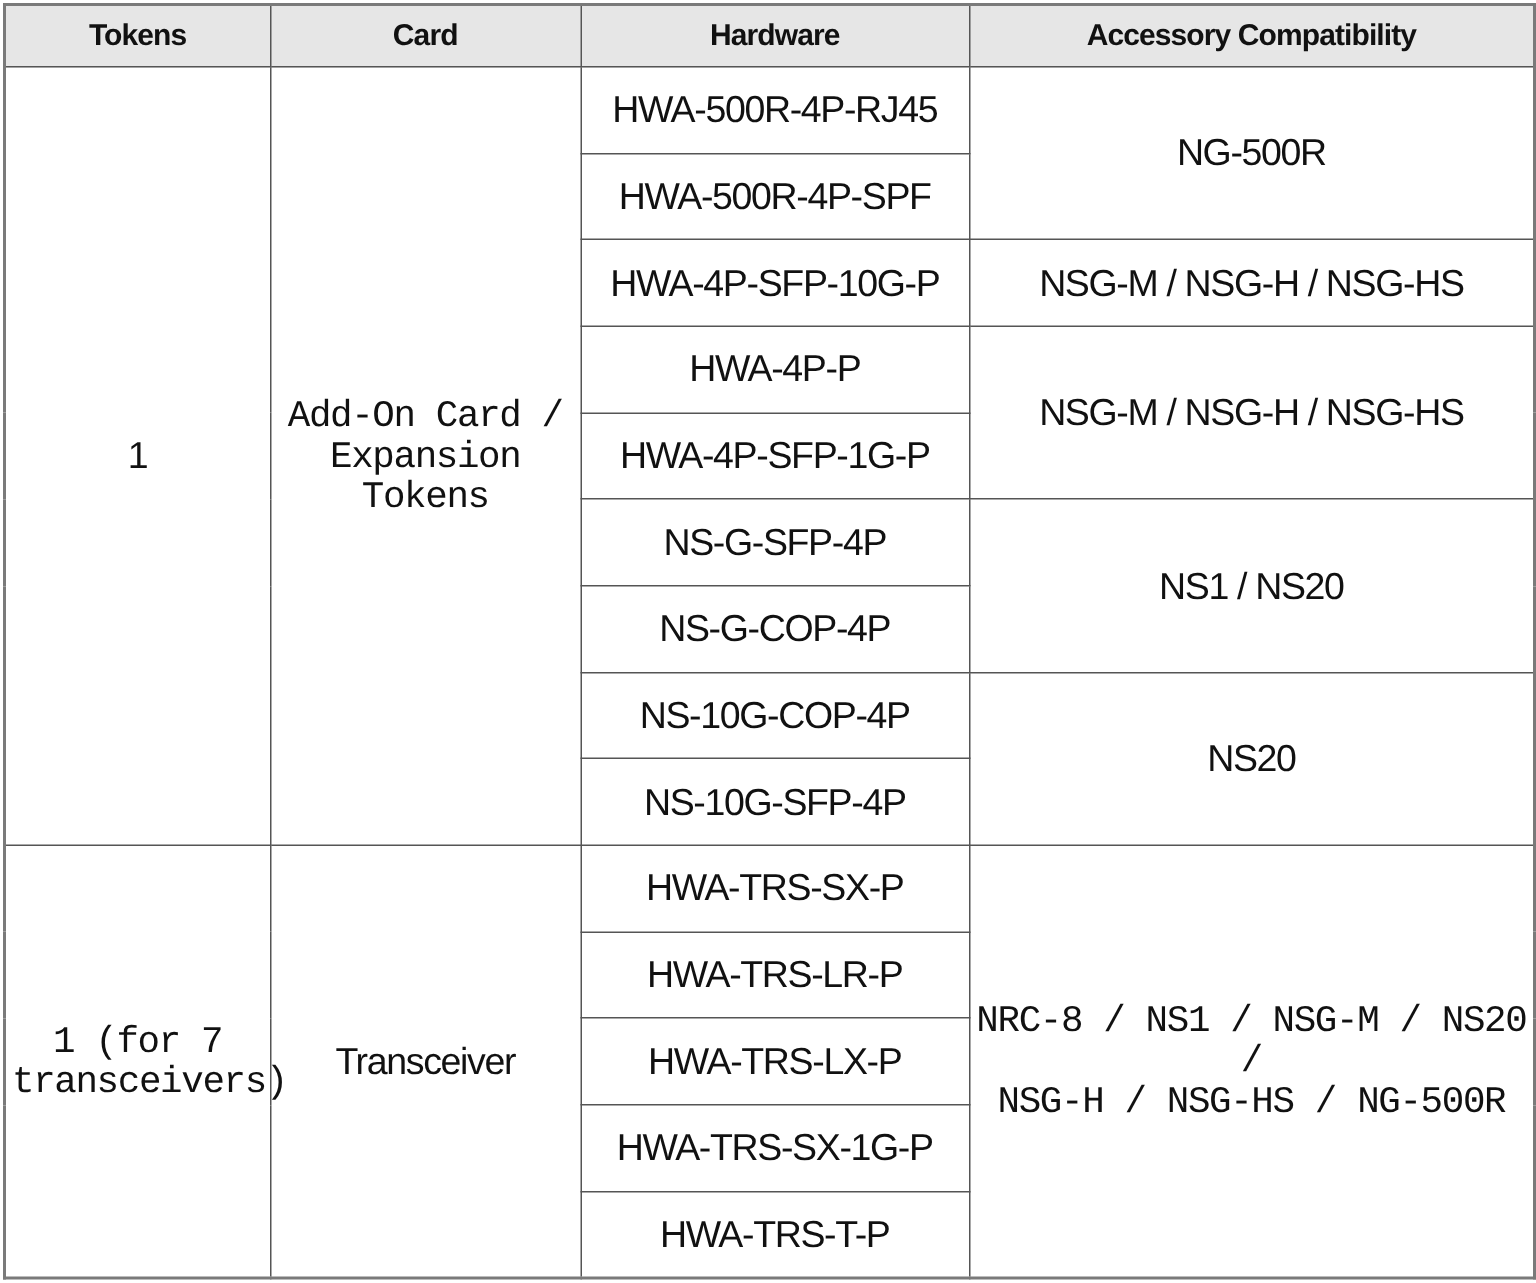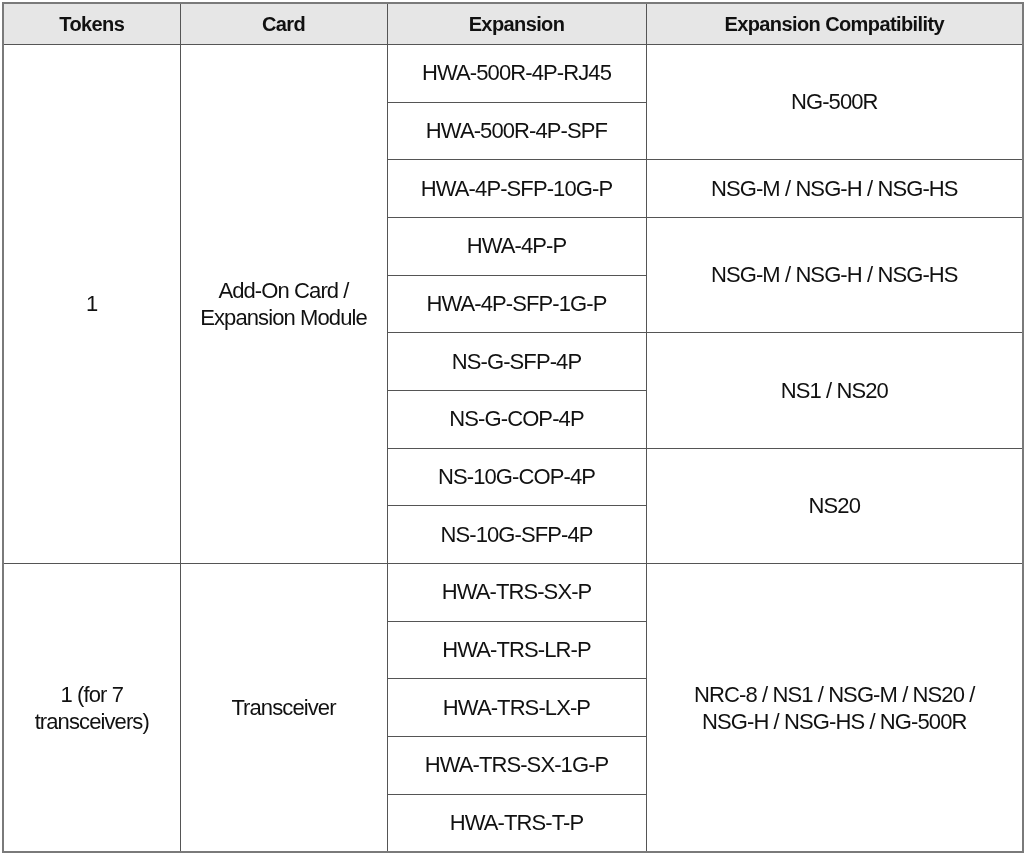--- a/index.html
+++ b/index.html
@@ -30,63 +30,63 @@
     }
     col.c1 { width: 177px; }
     col.c2 { width: 207px; }
     col.c3 { width: 259px; }
     col.c4 { width: 377px; }
     th, td {
       border: 1px solid #555555;
       text-align: center;
       vertical-align: middle;
       padding: 0 4px;
-      font-size: 22px;
+      font-size: 25px;
       letter-spacing: -0.9px;
       line-height: 26px;
     }
     th {
       background: #e6e6e6;
       font-weight: bold;
       height: 40px;
       font-size: 20px;
       letter-spacing: -0.6px;
       margin-top: 20px;
     }
     tbody tr { height: 57.5px; }
-    td.multi { line-height: 27px; }
+    td.multi { line-height: 27px; font-family: Liberation Mono, monospace; }
   </style>
 </head>
 <body>
 
 <div class="wrap">
   <table>
     <colgroup>
       <col class="c1">
         <col class="c2">
         <col class="c3">
         <col class="c4">
     </colgroup>
     <thead>
       <tr>
         <th>Tokens</th>
         <th>Card</th>
-        <th>Expansion</th>
-        <th>Expansion Compatibility</th>
+        <th>Hardware</th>
+        <th>Accessory Compatibility</th>
       </tr>
     </thead>
     <tbody>
 
       <tr>
         <td rowspan="9">
           <span>1</span>
         </td>
         <td rowspan="9" class="multi">
           <span>Add-On Card /</span><br>
-          <span>Expansion Module</span>
+          <span>Expansion Tokens</span>
         </td>
         <td>HWA-500R-4P-RJ45</td>
         <td rowspan="2">NG-500R</td>
       </tr>
       <tr>
         <td>HWA-500R-4P-SPF</td>
       </tr>
       <tr>
         <td>HWA-4P-SFP-10G-P</td>
         <td>NSG-M / NSG-H / NSG-HS</td>

